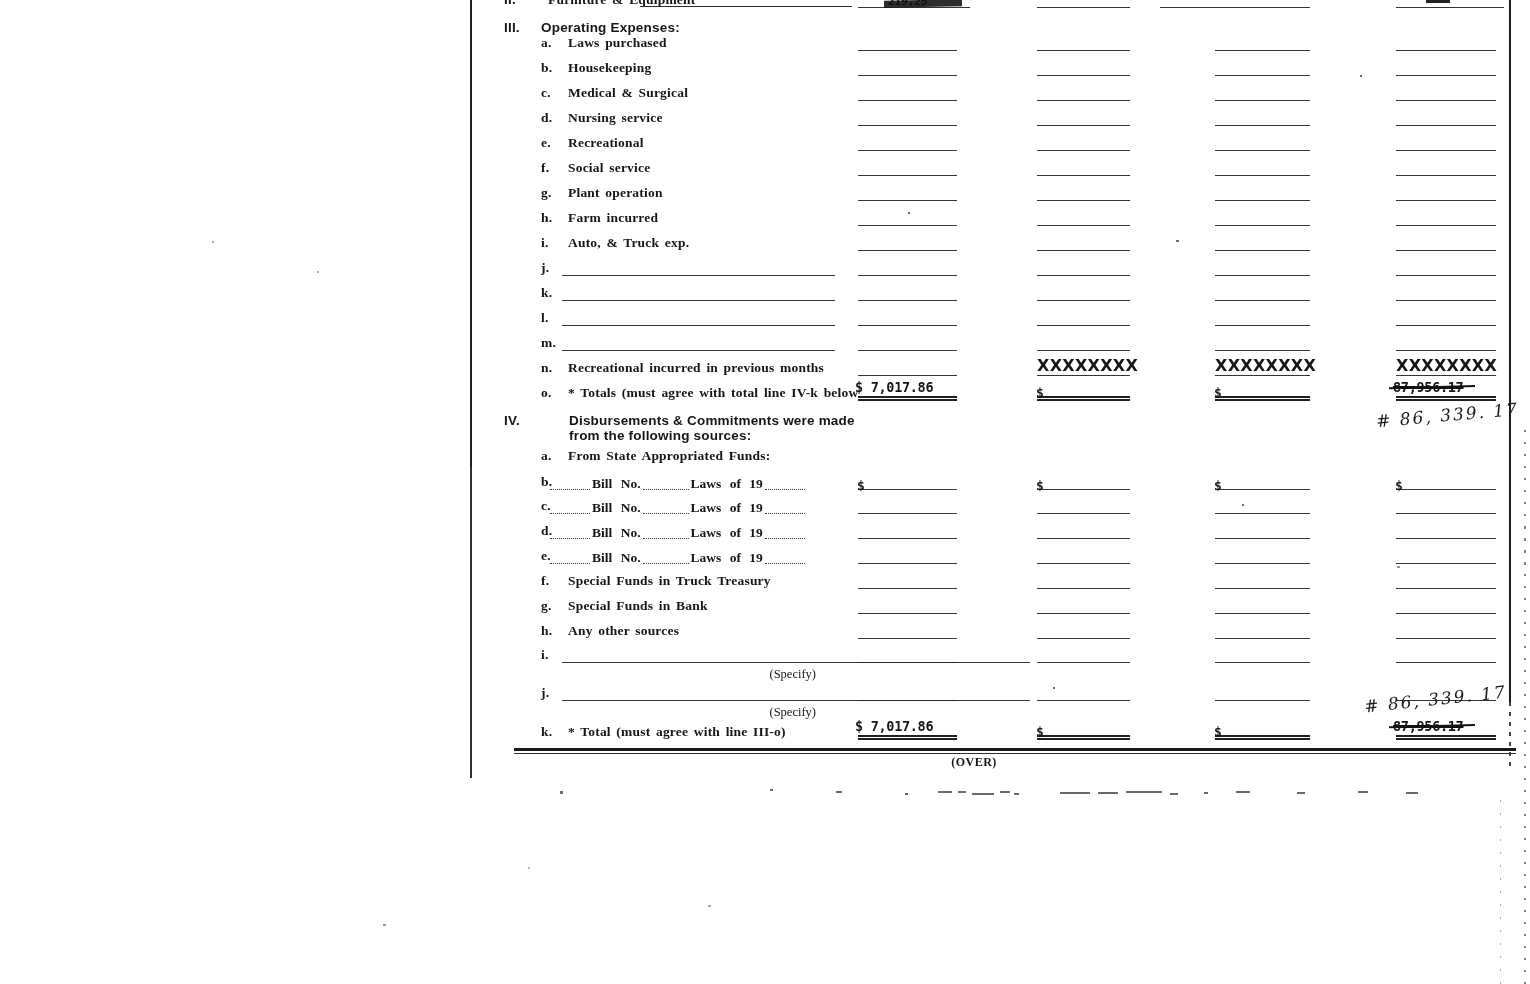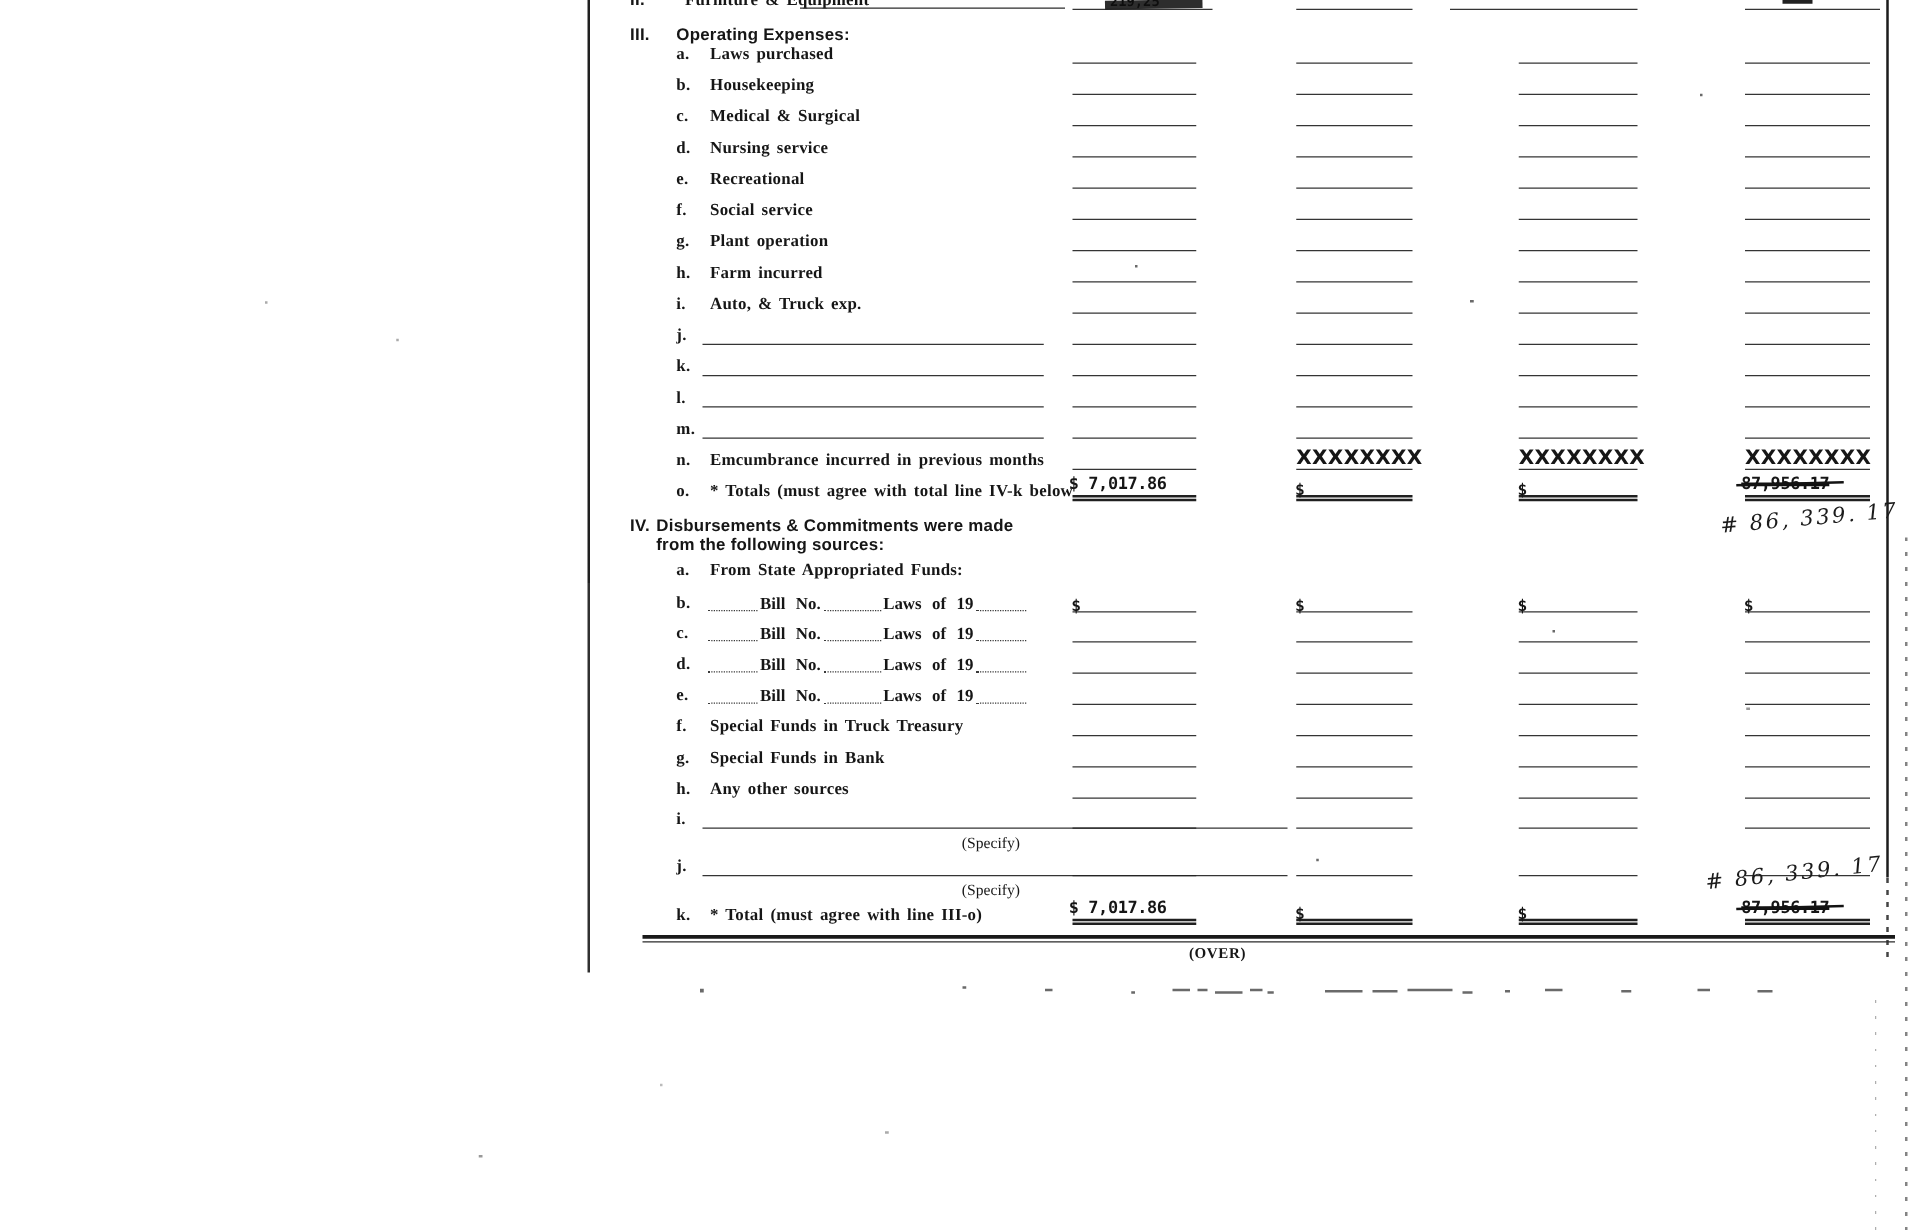--- a/index.html
+++ b/index.html
@@ -8,40 +8,40 @@
     background:#ffffff;color:#161616;
     font-family:"Liberation Serif",serif;
   }
   .abs{position:absolute}
   
   .row{position:absolute;left:0;width:1530px;height:17px}
   .num{position:absolute;left:504px;bottom:1px;font:700 13.5px/14px "Liberation Sans",sans-serif;letter-spacing:.2px}
   .letter{position:absolute;left:541px;bottom:1px;font:700 13.5px/14px "Liberation Serif",serif;letter-spacing:.3px}
   .ilabel{position:absolute;left:568px;bottom:1px;font:700 13.5px/14px "Liberation Serif",serif;letter-spacing:.2px;word-spacing:2px;white-space:nowrap}
   .shead{position:absolute;left:541px;bottom:1px;font:700 13.5px/14.5px "Liberation Sans",sans-serif;letter-spacing:.2px;white-space:nowrap}
-  .shead4{position:absolute;left:525px;top:0;font:700 13.5px/14.5px "Liberation Sans",sans-serif;letter-spacing:.2px;white-space:nowrap}
+  .shead4{position:absolute;left:569px;top:0;font:700 13.5px/14.5px "Liberation Sans",sans-serif;letter-spacing:.2px;white-space:nowrap}
   
   .cell{position:absolute;bottom:0;height:16px}
   .c1{left:858px;width:99px}
   .c2{left:1037px;width:93px}
   .c3{left:1215px;width:95px}
   .c4{left:1396px;width:100px}
   .line{border-bottom:1.7px solid rgba(35,35,35,.92)}
   .dbl{border-bottom:5px double #202020}
   .xxx{font:800 16px/17px "DejaVu Sans",sans-serif;text-align:center;height:18px;letter-spacing:.3px}
   .ds{position:absolute;left:-1px;bottom:-3px;font:700 13px/13px "DejaVu Sans Mono",monospace;font-style:normal}
   .amt{position:absolute;left:-3px;bottom:2px;font:700 13.5px/13px "DejaVu Sans Mono",monospace;letter-spacing:-.3px;white-space:nowrap;font-style:normal}
   .struck{text-decoration:line-through;text-decoration-thickness:2.5px;text-decoration-color:#101010}
   .struck::after{content:"";position:absolute;left:-4px;right:-12px;top:42%;border-top:2.2px solid #131313;transform:rotate(-1.5deg)}
   
   .writein{position:absolute;left:562px;bottom:0;width:273px;height:14px;border-bottom:1.6px solid #343434}
   .writein2{position:absolute;left:562px;bottom:0;width:468px;height:14px;border-bottom:1.6px solid #343434}
   .specify{position:absolute;font:500 12.5px/13px "Liberation Serif",serif;text-align:right;width:216px;left:600px}
   
-  .billseq{position:absolute;left:566px;bottom:0;display:flex;align-items:flex-start;height:15px}
+  .billseq{position:absolute;left:550px;bottom:0;display:flex;align-items:center;height:15px}
   .bgap{border-bottom:1.6px dotted #3a3a3a;height:13px}
   .g1{width:40px}.g2{width:46px}.g3{width:40px}
   .btxt{font:700 13.5px/14px "Liberation Serif",serif;word-spacing:5px;padding:0 2px;position:relative;bottom:-1px;white-space:nowrap}
   
   .hand{position:absolute;font:italic 400 17px/18px "DejaVu Serif",serif;letter-spacing:2px;white-space:nowrap;color:#1b1b1b}
   
   .vline-left{position:absolute;left:470px;top:0;width:2px;height:778px;background:linear-gradient(180deg,#1f1f1f 0 60%,#303030 60% 100%)}
   .vline-right{position:absolute;left:1509px;top:0;width:2px;height:702px;background:#1c1c1c}
   .vdash1{position:absolute;left:1509px;top:702px;width:1.6px;height:70px;background:repeating-linear-gradient(180deg,#444 0 4px,transparent 4px 10px)}
   .vdots-a{position:absolute;left:1524px;top:430px;width:1.6px;height:554px;background:repeating-linear-gradient(180deg,rgba(90,90,90,.75) 0 2.5px,transparent 2.5px 12px)}
@@ -182,21 +182,21 @@
   <span class="letter">m.</span>
   <span class="writein"></span>
   <span class="cell c1 line"></span>
   <span class="cell c2 line"></span>
   <span class="cell c3 line"></span>
   <span class="cell c4 line"></span>
 </div>
 
 <div class="row" style="top:359px">
   <span class="letter">n.</span>
-  <span class="ilabel">Emcumbrance incurred in previous months</span>
+  <span class="ilabel">Recreational incurred in previous months</span>
   <span class="cell c1 line"></span>
   <span class="cell c2 line xxx">XXXXXXXX</span>
   <span class="cell c3 line xxx">XXXXXXXX</span>
   <span class="cell c4 line xxx">XXXXXXXX</span>
 </div>
 
 <div class="row" style="top:384px">
   <span class="letter">o.</span>
   <span class="ilabel">* Totals (must agree with total line IV-k below</span>
   <span class="cell c1 dbl">

